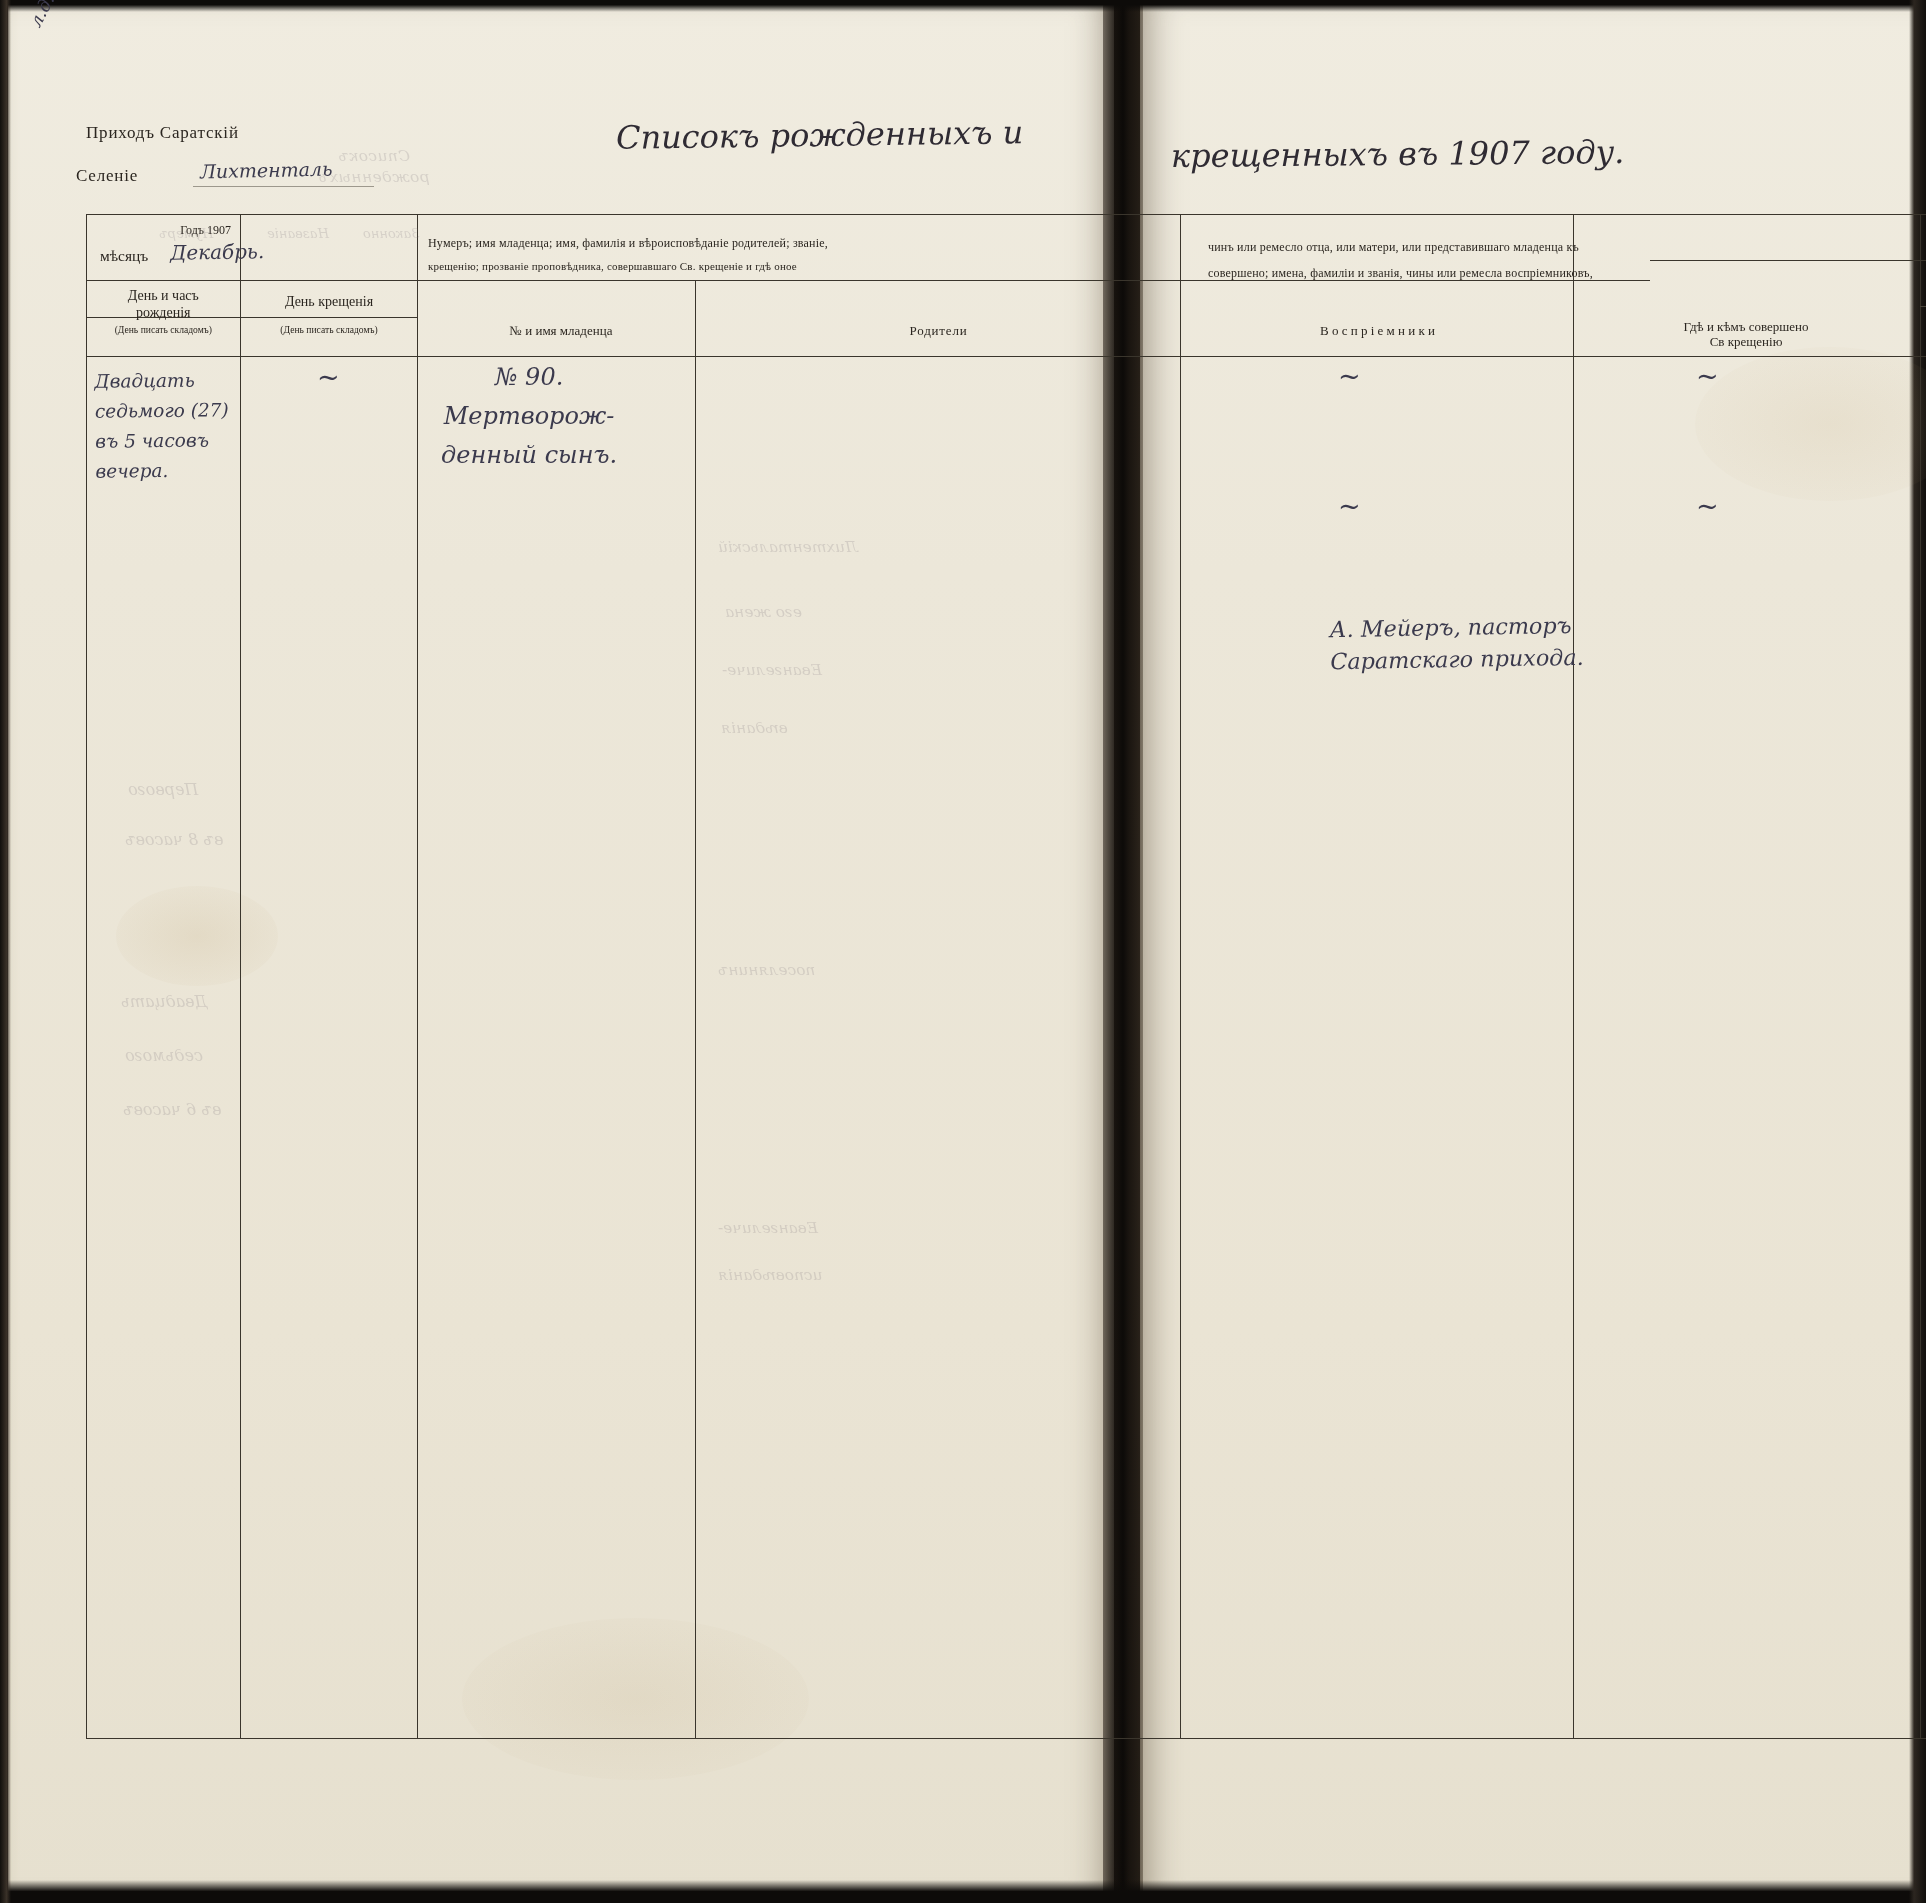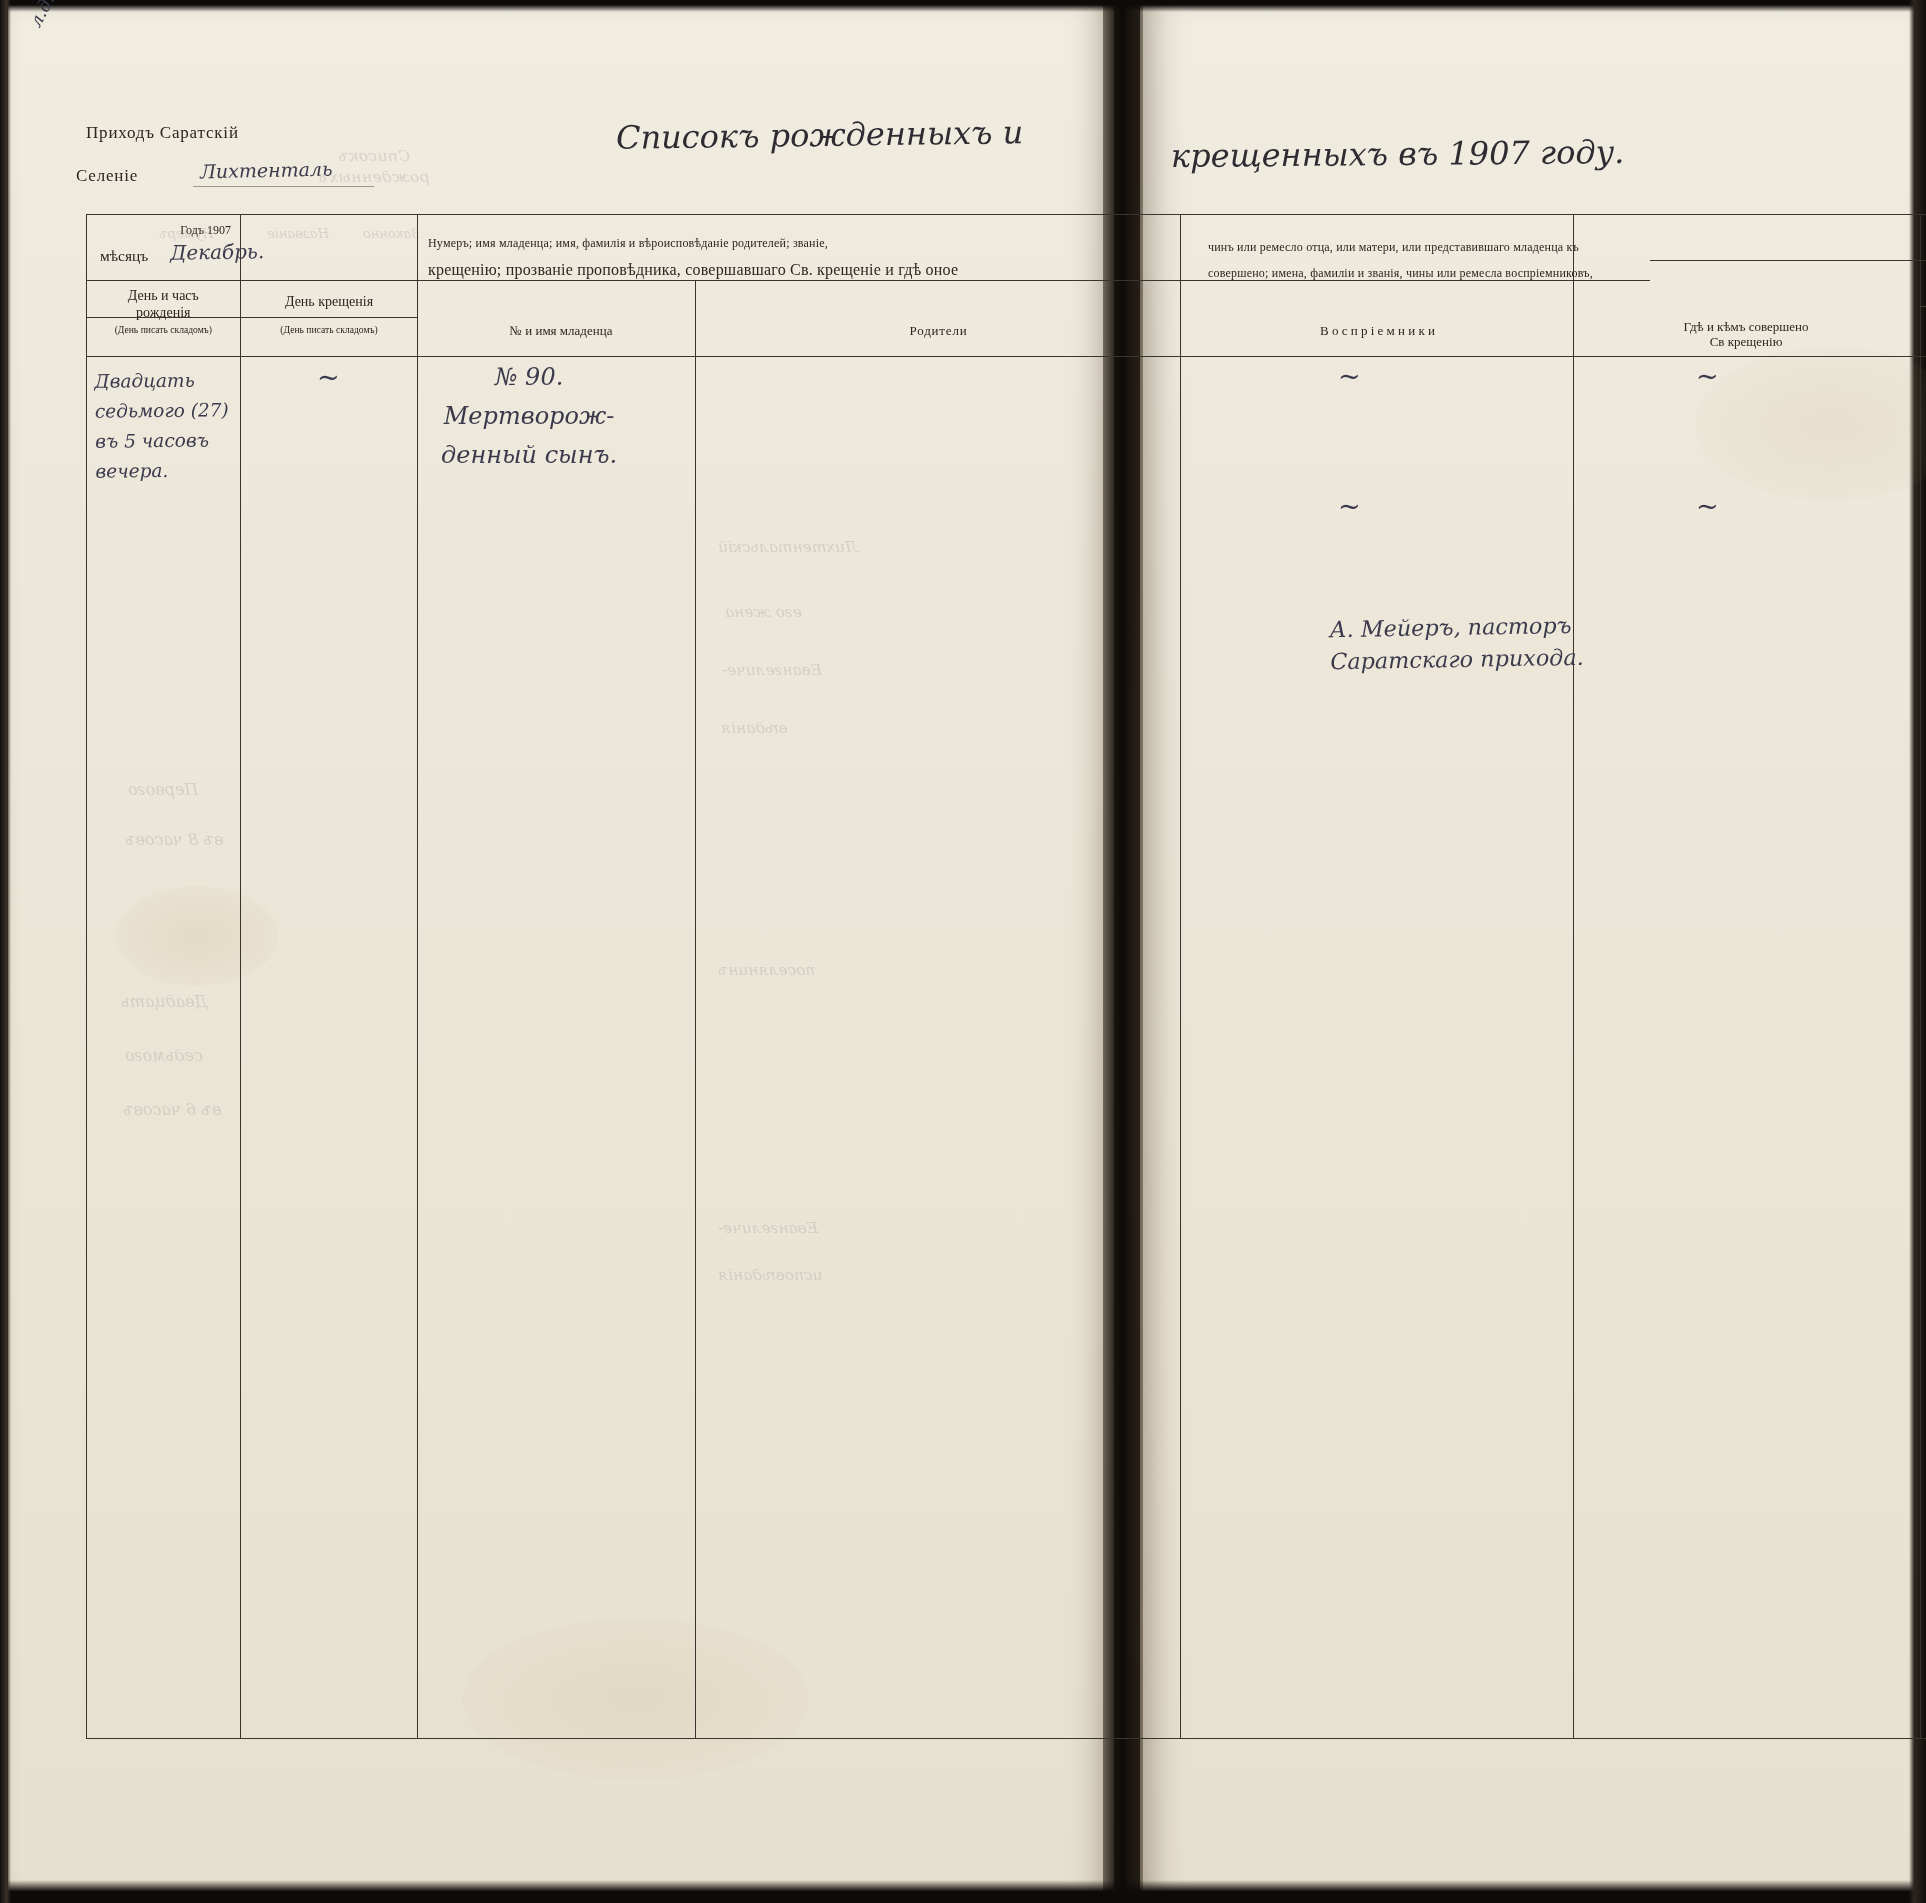--- a/index.html
+++ b/index.html
@@ -262,21 +262,21 @@
     <div class="entry" style="left:84px;top:28px;font-size:20px;transform:rotate(-1deg);">Декабрь.</div>
 
     <div class="hcell" style="left:2.3px;top:73px;width:150px;font-size:14px;white-space:pre-line;"><span>День и часъ
 рожденiя</span></div>
     <div class="hcell" style="left:2.3px;top:110px;width:150px;font-size:9.6px;">(День писать складомъ)</div>
 
     <div class="hcell" style="left:156px;top:79px;width:174px;font-size:14px;">День крещенiя</div>
     <div class="hcell" style="left:156px;top:110px;width:174px;font-size:9.6px;">(День писать складомъ)</div>
 
     <div class="hcell left" style="left:342px;top:21.6px;width:770px;font-size:12px;letter-spacing:0.2px;">Нумеръ; имя младенца; имя, фамилiя и вѣроисповѣданiе родителей; званiе,</div>
-    <div class="hcell left" style="left:342px;top:46px;width:770px;font-size:16px;letter-spacing:0.2px;">крещенiю; прозванiе проповѣдника, совершавшаго Св. крещенiе и гдѣ оное</div>
+    <div class="hcell left" style="left:342px;top:46px;width:770px;font-size:11px;letter-spacing:0.2px;">крещенiю; прозванiе проповѣдника, совершавшаго Св. крещенiе и гдѣ оное</div>
     <div class="hcell left" style="left:1122px;top:26px;width:732px;font-size:12px;letter-spacing:0.2px;">чинъ или ремесло отца, или матери, или представившаго младенца къ</div>
     <div class="hcell left" style="left:1122px;top:52px;width:732px;font-size:12px;letter-spacing:0.2px;">совершено; имена, фамилiи и званiя, чины или ремесла воспрiемниковъ,</div>
 
     <div class="hcell" style="left:343px;top:109px;width:264px;font-size:13px;">№ и имя младенца</div>
     <div class="hcell" style="left:613px;top:109px;width:479px;font-size:13px;letter-spacing:0.8px;">Родители</div>
     <div class="hcell" style="left:1098px;top:109px;width:387px;font-size:13px;">В о с п р i е м н и к и</div>
     <div class="hcell" style="left:1489px;top:105px;width:342px;font-size:13px;white-space:pre-line;line-height:1.18;"><span>Гдѣ и кѣмъ совершено
 Св крещенiю</span></div>
 
     <div class="hcell" style="left:1834px;top:51px;width:107px;font-size:12.3px;white-space:pre-line;line-height:1.18;"></div>

